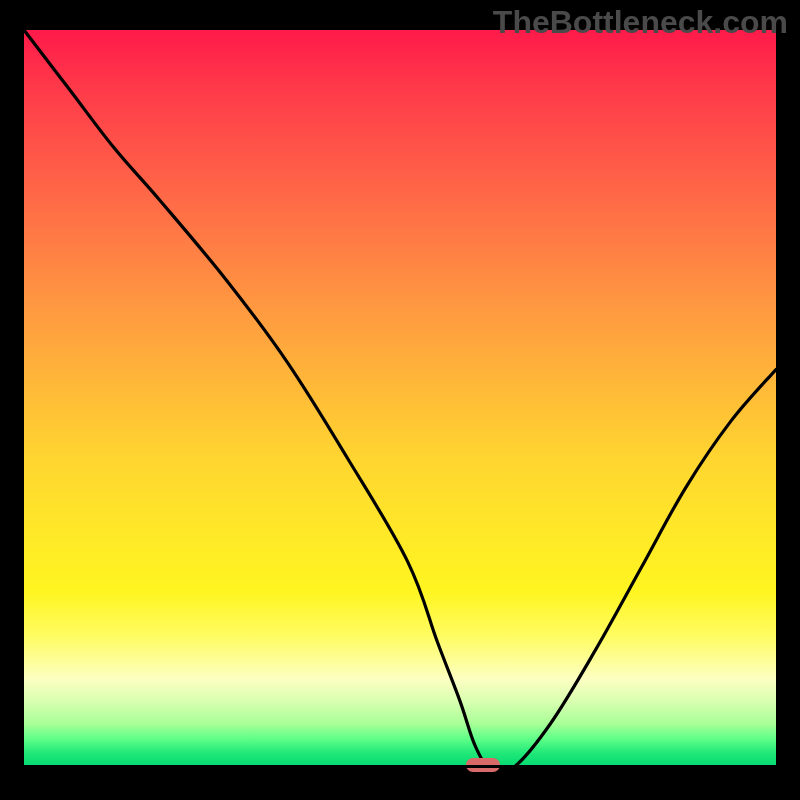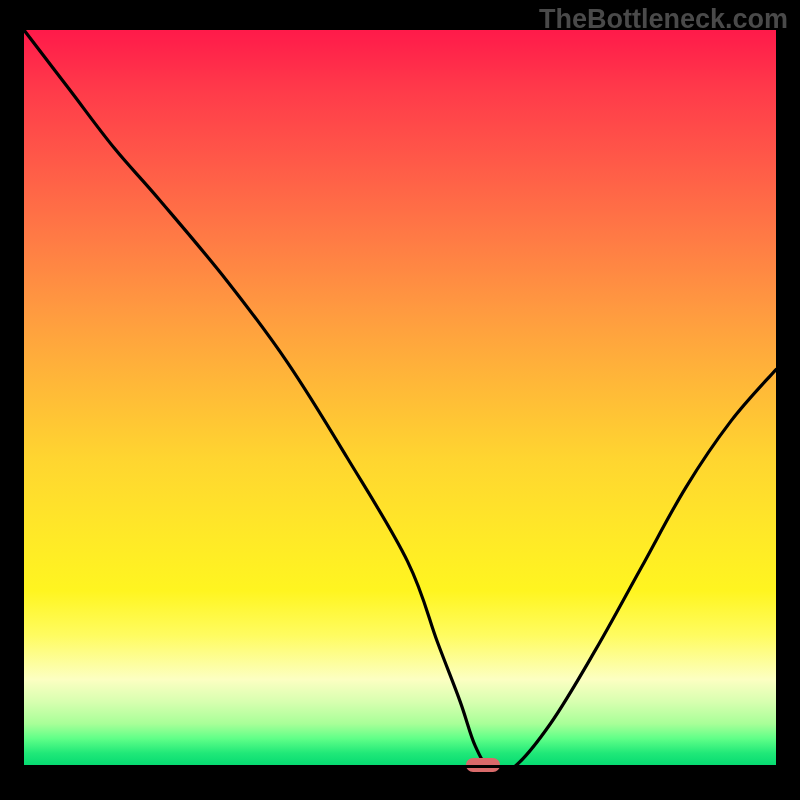--- a/index.html
+++ b/index.html
@@ -15,21 +15,21 @@
     position: relative;
     width: 800px;
     height: 800px;
     background: #000;
   }
   .watermark {
     position: absolute;
     top: 4px;
     right: 12px;
     color: #4a4a4a;
-    font-size: 27px;
+    font-size: 32px;
     font-weight: bold;
     z-index: 10;
   }
   .plot-area {
     position: absolute;
     left: 24px;
     top: 30px;
     width: 752px;
     height: 738px;
     background: linear-gradient(to bottom,

